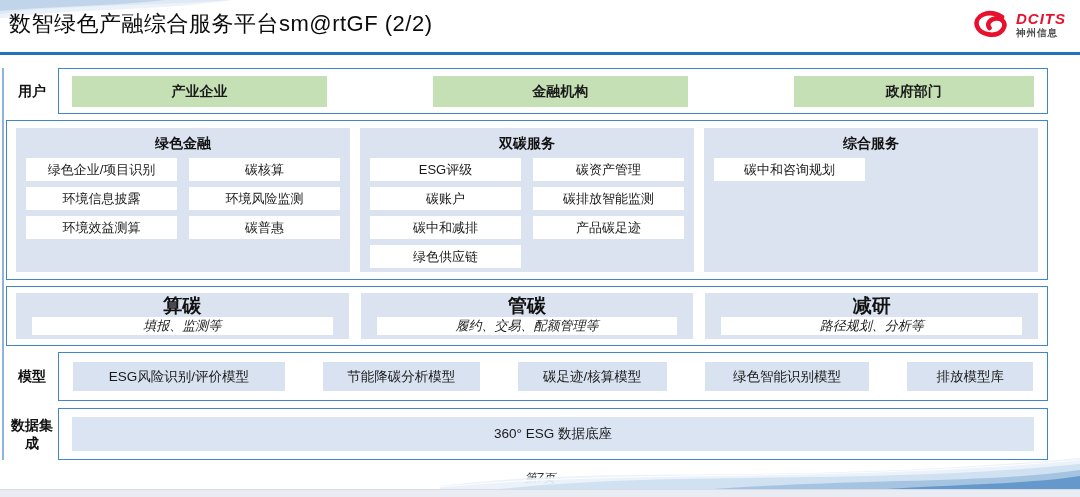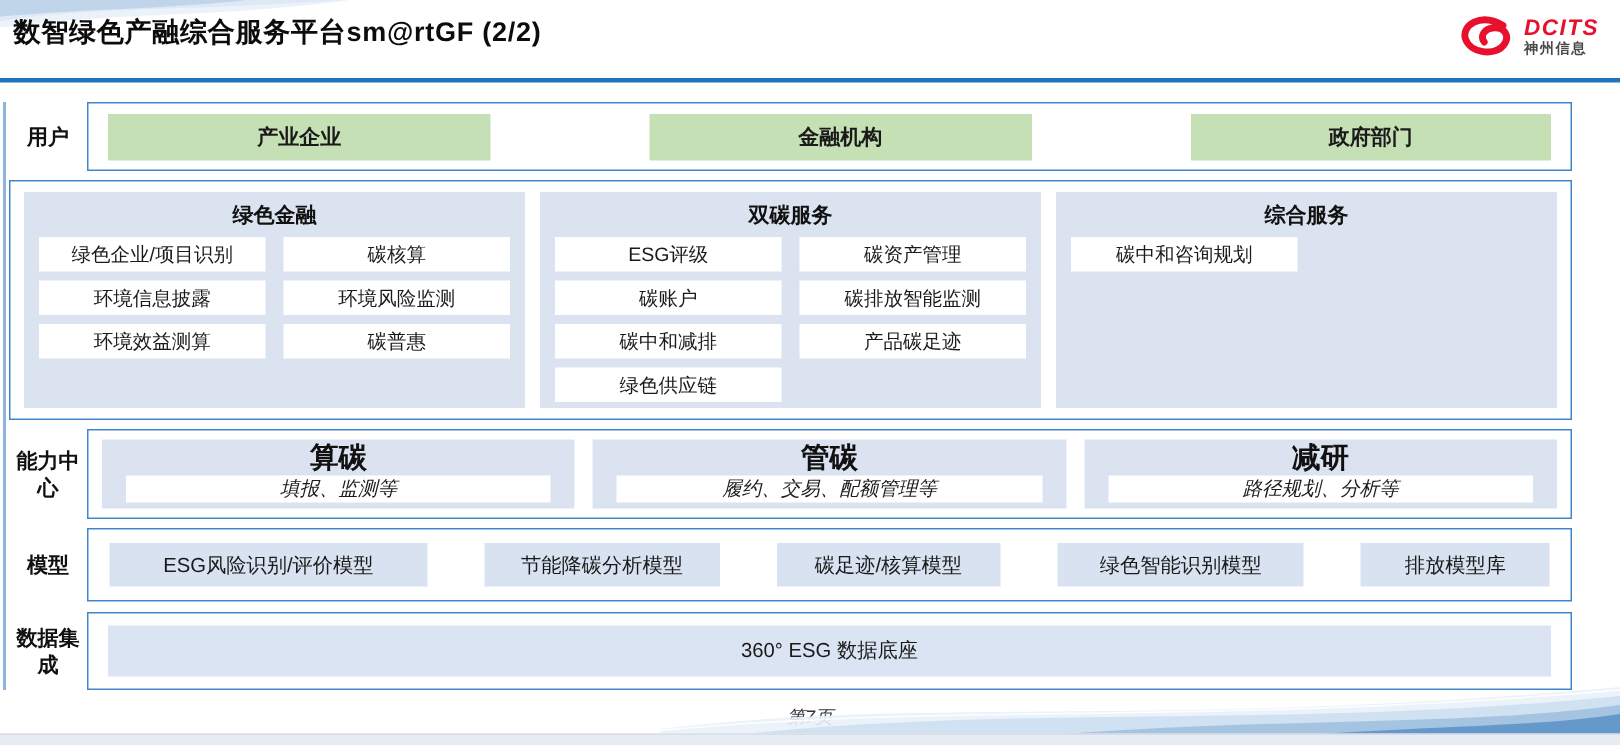--- a/index.html
+++ b/index.html
@@ -4,21 +4,21 @@
 <style>
   * { margin:0; padding:0; box-sizing:border-box; }
   html,body { background:#ffffff; }
   body { font-family:"Liberation Sans","DejaVu Sans",sans-serif; }
   .slide {
     position:relative; width:1080px; height:497px; background:#fff; overflow:hidden;
   }
   
   .top-streaks { position:absolute; left:0; top:0; width:300px; height:18px; pointer-events:none; }
   .page-title {
-    position:absolute; left:9px; top:9px; font-size:18px; font-weight:bold; color:#0c0c0c;
+    position:absolute; left:9px; top:9px; font-size:22px; font-weight:normal; color:#0c0c0c;
     letter-spacing:0.5px; white-space:nowrap;
   }
   .logo { position:absolute; right:14px; top:10px; display:flex; align-items:center; gap:5px; }
   .logo-icon svg { display:block; }
   .logo-text { display:flex; flex-direction:column; line-height:1; }
   .logo-brand { color:#e8112d; font-weight:bold; font-style:italic; font-size:15px; letter-spacing:1px; }
   .logo-sub { color:#4a4a4a; font-size:9.5px; font-weight:bold; margin-top:2px; letter-spacing:1px; }
   .header-divider { position:absolute; left:0; right:0; top:52px; height:2.5px; background:#2273bd; }
   
   .left-rail { position:absolute; left:2px; top:68px; width:2px; height:392px; background:#8fb4dc; }
@@ -155,21 +155,20 @@
           <div class="panel-grid">
             <div class="cell">碳中和咨询规划</div>
           </div>
         </div>
 
       </div>
     </div>
   </div>
 
   <div class="row row-capabilities">
-    <div class="row-label">能力中心</div>
     <div class="row-box">
       <div class="cap-inner">
         <div class="cap-panel">
           <div class="cap-title">算碳</div>
           <div class="cap-detail">填报、监测等</div>
         </div>
         <div class="cap-panel">
           <div class="cap-title">管碳</div>
           <div class="cap-detail">履约、交易、配额管理等</div>
         </div>

